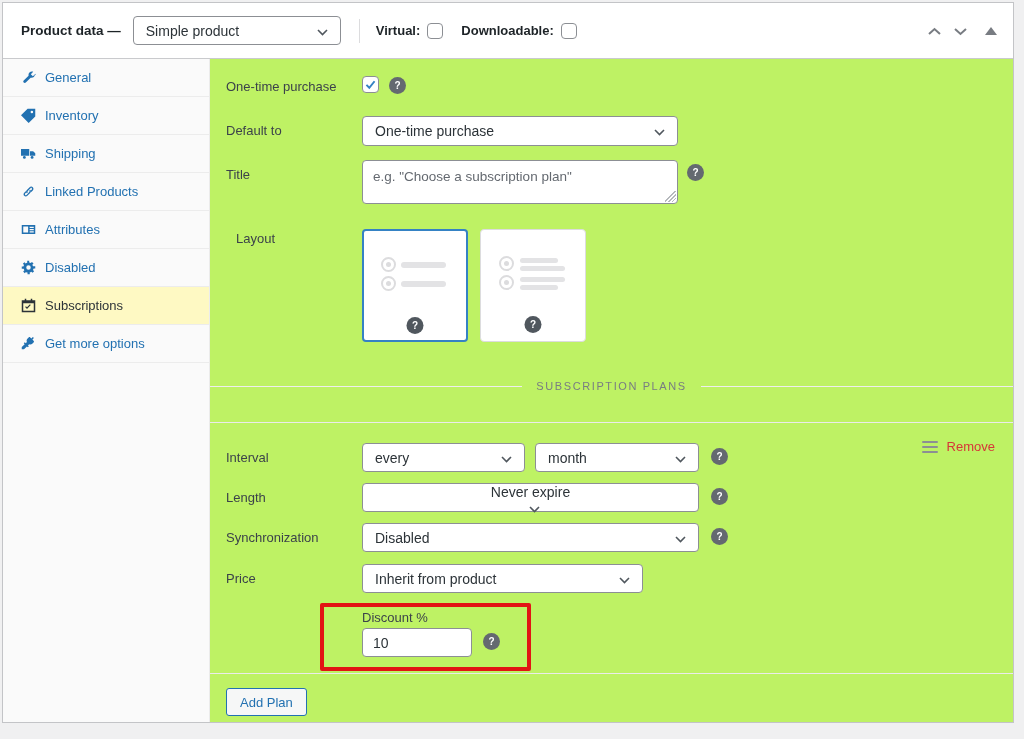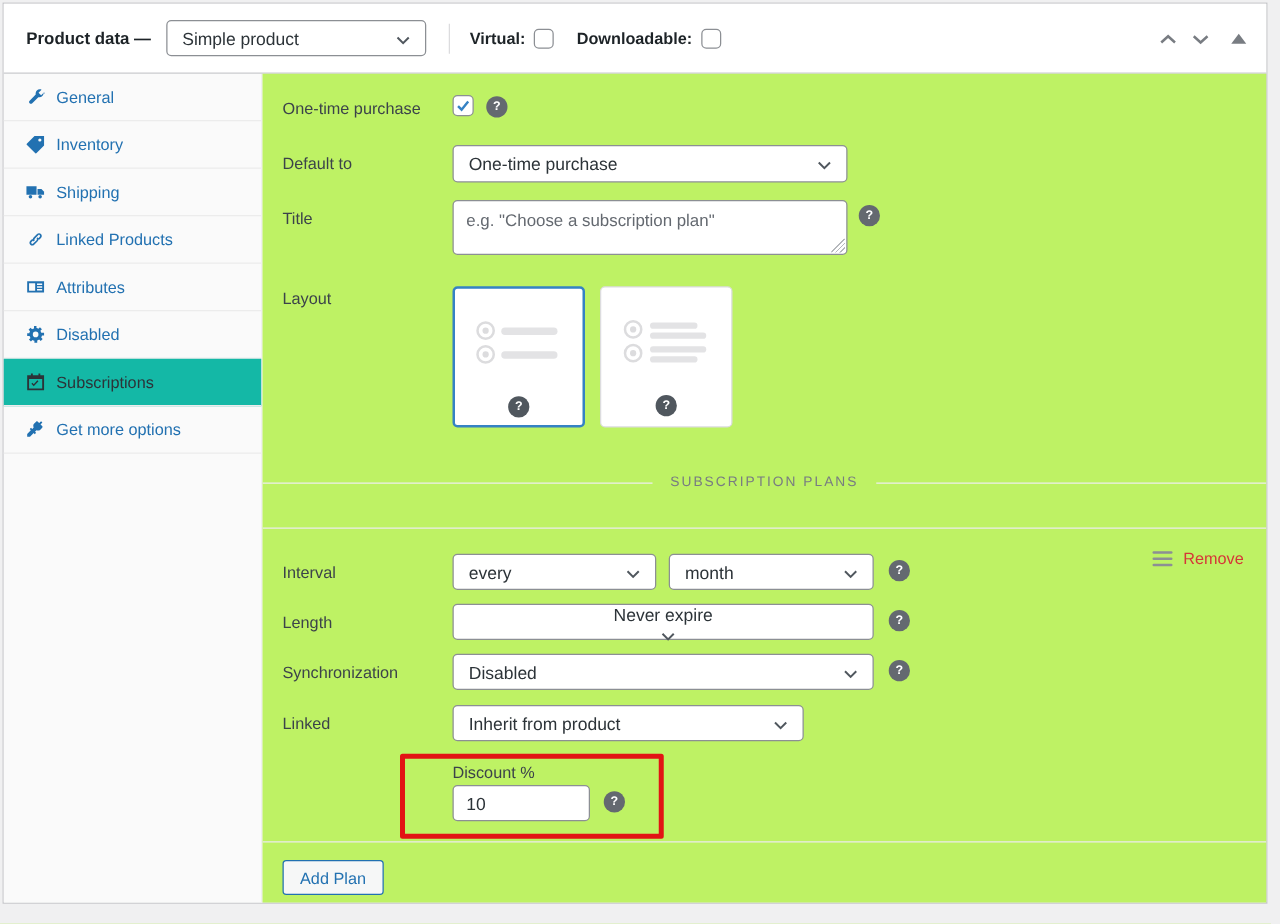--- a/index.html
+++ b/index.html
@@ -20,21 +20,21 @@
   .header-controls { position:absolute; right:16px; top:0; height:56px; display:flex; align-items:center; gap:11px; }
   .hc-btn { cursor:pointer; display:flex; align-items:center; }
   .collapse-triangle { width:0; height:0; border-left:6px solid transparent; border-right:6px solid transparent; border-bottom:8px solid #787c82; margin-left:6px; cursor:pointer; }
 
   
   .panel-body { display:flex; height:663px; }
   .sidebar { width:207px; background:#fafafa; border-right:1px solid #ebebeb; }
   .nav-item { height:38px; border-bottom:1px solid #ececec; display:flex; align-items:center; padding-left:18px; gap:9px; color:#2271b1; cursor:pointer; }
   .nav-item .nav-icon { width:15px; height:15px; display:flex; align-items:center; }
   .nav-item svg { fill:currentColor; }
-  .nav-item.active { background:#14b8a6; color:#2c3338;text-align:center; }
+  .nav-item.active { background:#fef9c3; color:#2c3338;text-align:center; }
   .main { flex:1; position:relative; background:#bef264; overflow:hidden; }
 
   .flabel { position:absolute; left:16px; color:#3c434a; }
 
   .cb-small { position:absolute; width:17px; height:17px; border:1px solid #8c8f94; border-radius:4px; background:#fff; cursor:pointer; display:flex; align-items:center; justify-content:center; }
 
   .help { position:absolute; width:17px; height:17px; border-radius:50%; background:#646970; color:#fff; font-size:10px; font-weight:bold; display:flex; align-items:center; justify-content:center; cursor:pointer; }
 
   .wptextarea { position:absolute; border:1px solid #8c8f94; border-radius:4px; background:#fff; font-family:"Liberation Sans", sans-serif; font-size:13.5px; padding:8px 10px; color:#2c3338; resize:none; }
   .wptextarea::placeholder { color:#646970; opacity:1; }
@@ -194,21 +194,21 @@
         <span><svg width="11" height="7" viewBox="0 0 11 7">
               <polyline points="1,1 5.5,5.5 10,1" fill="none" stroke="#50575e" stroke-width="1.6"></polyline>
             </svg></span>
       </div>
 
       <span class="flabel" style="top:108px;">Title</span>
       <textarea class="wptextarea" style="left: 152px; top: 101px; width: 316px; height: 44px;" placeholder="e.g. &quot;Choose a subscription plan&quot;"></textarea>
       <span class="resize-grip" style="left:455px; top:132px;"></span>
       <span class="help" style="left:477px; top:105px;">?</span>
 
-      <span class="flabel" style="top:172px;">Layout</span>
+      <span class="flabel" style="top:172px;margin-left:10px;">Layout</span>
       <div class="lcard selected" style="left:152px; top:170px;">
         <span class="radio" style="left:17px; top:26px;"></span>
         <span class="bar" style="left:37px; top:31px; width:45px; height:6px;"></span>
         <span class="radio" style="left:17px; top:45px;"></span>
         <span class="bar" style="left:37px; top:50px; width:45px; height:6px;"></span>
         <span class="chelp">?</span>
       </div>
       <div class="lcard" style="left:270px; top:170px;">
         <span class="radio" style="left:18px; top:26px;"></span>
         <span class="bar" style="left:39px; top:28px; width:38px; height:5px;"></span>
@@ -259,21 +259,21 @@
 
       <span class="flabel" style="top:471px;">Synchronization</span>
       <div class="wpselect sel-abs" style="left:152px; top:464px; width:337px; height:29px;">
         <span>Disabled</span>
         <span><svg width="11" height="7" viewBox="0 0 11 7">
               <polyline points="1,1 5.5,5.5 10,1" fill="none" stroke="#50575e" stroke-width="1.6"></polyline>
             </svg></span>
       </div>
       <span class="help" style="left:501px; top:469px;">?</span>
 
-      <span class="flabel" style="top:512px;">Linked</span>
+      <span class="flabel" style="top:512px;">Price</span>
       <div class="wpselect sel-abs" style="left:152px; top:505px; width:281px; height:29px;">
         <span>Inherit from product</span>
         <span><svg width="11" height="7" viewBox="0 0 11 7">
               <polyline points="1,1 5.5,5.5 10,1" fill="none" stroke="#50575e" stroke-width="1.6"></polyline>
             </svg></span>
       </div>
 
       <span class="flabel" style="left:152px; top:551px;">Discount %</span>
       <input class="wpinput" style="left: 152px; top: 569px; width: 110px; height: 29px;" value="10">
       <span class="help" style="left:273px; top:574px;">?</span>

